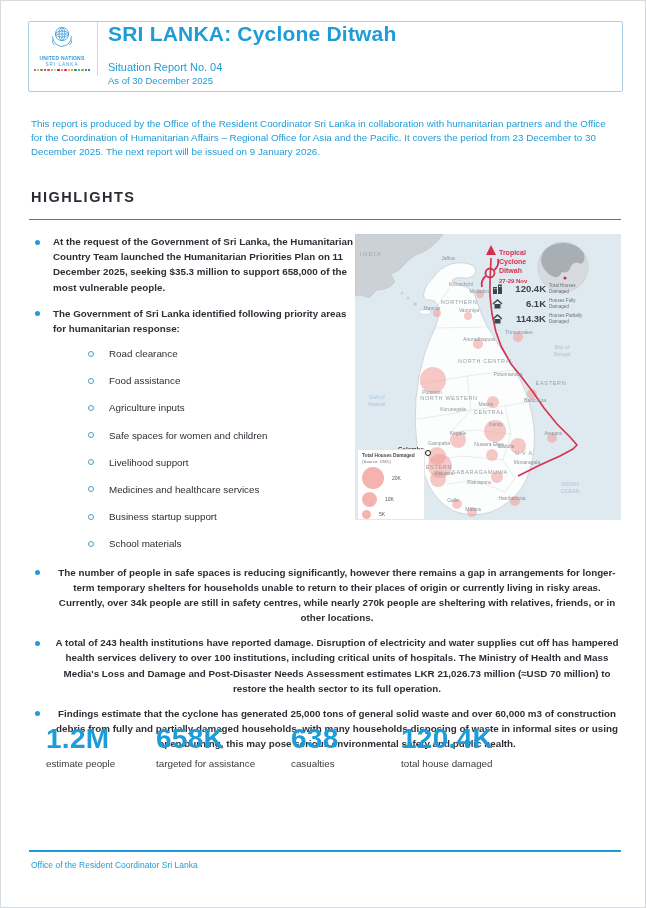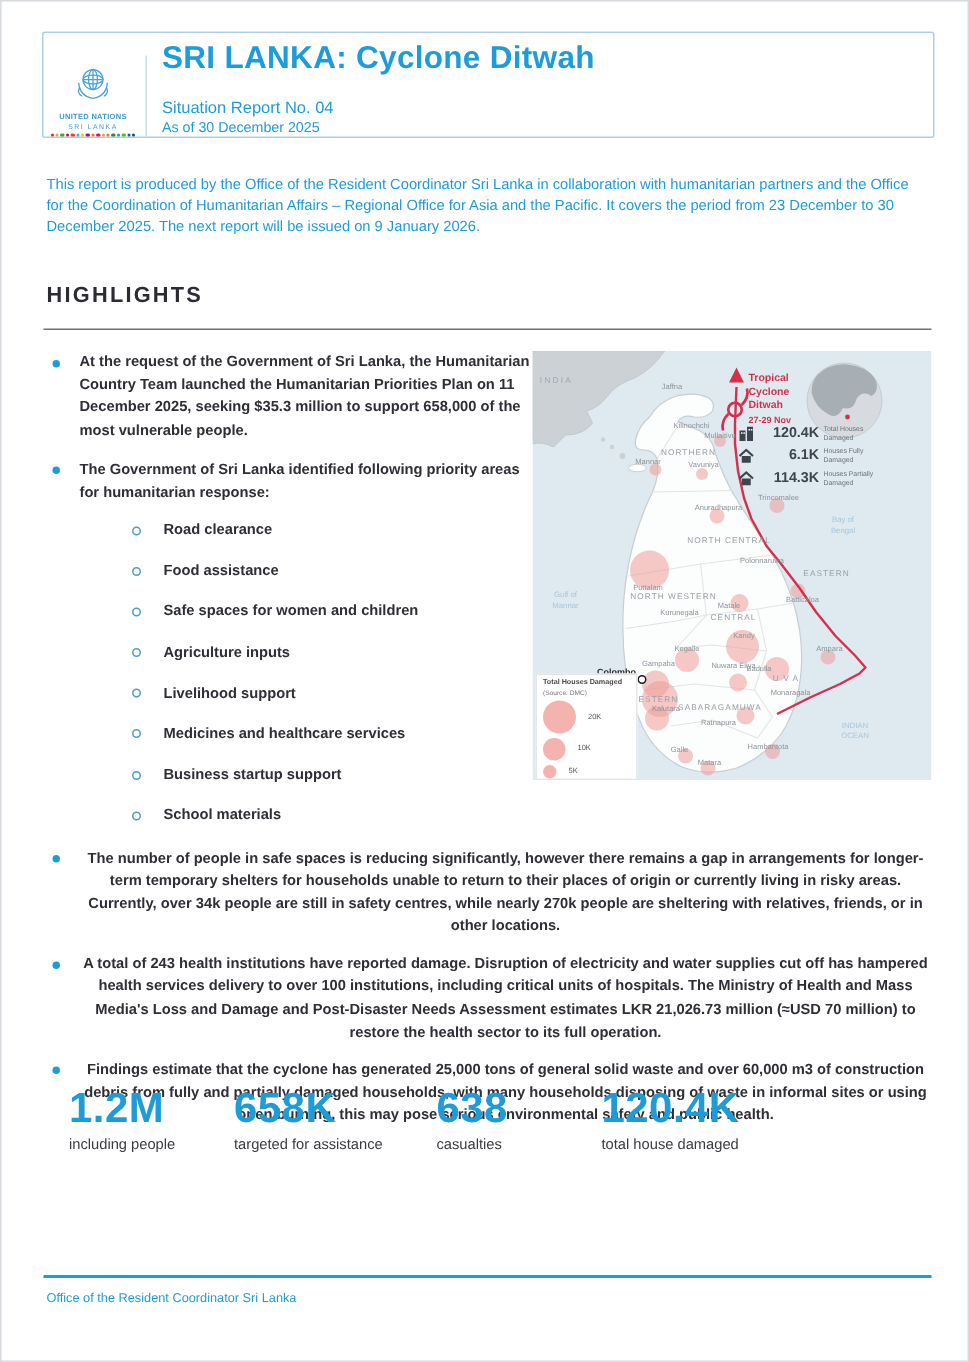--- a/index.html
+++ b/index.html
@@ -1,21 +1,21 @@
 <!DOCTYPE html>
 <html><head>
 <meta charset="utf-8">
 <style>
   html,body { margin:0; padding:0; background:#fff; }
   body { width:646px; height:908px; position:relative; font-family:"Liberation Sans",sans-serif; }
   .page { position:absolute; inset:0; background:#fff; border:1px solid #d6dbe0; box-sizing:border-box; }
 
   
   .header-box { position:absolute; left:27px; top:20px; width:593px; height:69px;
-    border:1px solid #abd0e6; border-radius:2px; display:flex; align-items:flex-end; background:#fff; }
+    border:1px solid #abd0e6; border-radius:2px; display:flex; align-items:flex-start; background:#fff; }
   .logo-block { width:66px; text-align:center; padding-top:1px; }
   .logo-org { font-size:5px; font-weight:bold; color:#3d9bd3; letter-spacing:0.2px; line-height:1.3; }
   .logo-country { font-size:4.6px; color:#3d9bd3; letter-spacing:1px; }
   .sdg-dots { display:flex; gap:1px; justify-content:center; margin-top:2px; }
   .sdg-dots span { width:2.4px; height:2.4px; border-radius:50%; display:block; }
   .header-divider { width:1px; height:54px; background:#c3dded; margin:0 10px 0 2px; }
   .title { font-size:21px; font-weight:bold; color:#1e9cd7; letter-spacing:0.2px; }
   .subtitle { font-size:11px; color:#1e9cd7; margin-top:15px; }
   .dateline { font-size:9.5px; color:#1e9cd7; margin-top:2px; }
 
@@ -31,21 +31,21 @@
   .content { position:absolute; left:30px; top:233px; width:590px; }
   .columns { display:flex; }
   .left-col { width:324px; }
 
   ul.bullets { list-style:none; margin:0; padding:0; }
   li.bullet { position:relative; padding-left:22px; font-size:9.8px; font-weight:bold;
     color:#2e2e36; line-height:1.55; margin-bottom:11px; }
   li.bullet::before { content:""; position:absolute; left:4px; top:5.5px; width:5px; height:5px;
     border-radius:50%; background:#1e9cd7; }
   ul.priorities { list-style:none; margin:2px 0 0 0; padding:0; }
-  li.priority { position:relative; padding-left:78px; font-size:9.8px; font-weight:bold;
+  li.priority { position:relative; padding-left:78px; font-size:9.8px; font-weight:normal;
     color:#2e2e36; line-height:1.5; margin-bottom:12.5px; }
   li.priority::before { content:""; position:absolute; left:57px; top:3.5px; width:4px; height:4px;
     border-radius:50%; border:1.2px solid #4d9fc7; background:transparent; }
   .full-bullets { margin-top:16px; }
   .full-bullets li.bullet { margin-bottom:10px;text-align:center; }
 
   
   .map-wrap { position:relative; width:266px; height:286px; overflow:hidden; }
   .map-svg { position:absolute; inset:0; }
   .damage-circle { fill:#ee9d99; fill-opacity:0.55; }
@@ -150,22 +150,22 @@
   <div class="content">
     <div class="columns">
       <div class="left-col">
         <ul class="bullets" id="bullets-top">
             <li class="bullet">At the request of the Government of Sri Lanka, the Humanitarian Country Team launched the Humanitarian Priorities Plan on 11 December 2025, seeking $35.3 million to support 658,000 of the most vulnerable people.</li>
             <li class="bullet">The Government of Sri Lanka identified following priority areas for humanitarian response:</li>
           </ul>
         <ul class="priorities" id="priorities">
             <li class="priority">Road clearance</li>
             <li class="priority">Food assistance</li>
+            <li class="priority">Agriculture inputs</li>
             <li class="priority">Safe spaces for women and children</li>
-            <li class="priority">Agriculture inputs</li>
             <li class="priority">Livelihood support</li>
             <li class="priority">Medicines and healthcare services</li>
             <li class="priority">Business startup support</li>
             <li class="priority">School materials</li>
           </ul>
       </div>
 
       <div class="map-wrap">
         <svg class="map-svg" width="266" height="286" viewBox="0 0 266 286">
           <rect x="0" y="0" width="266" height="286" fill="#dfe9f0"></rect>
@@ -338,21 +338,21 @@
     <ul class="bullets full-bullets" id="bullets-bottom">
         <li class="bullet">The number of people in safe spaces is reducing significantly, however there remains a gap in arrangements for longer-term temporary shelters for households unable to return to their places of origin or currently living in risky areas. Currently, over 34k people are still in safety centres, while nearly 270k people are sheltering with relatives, friends, or in other locations.</li>
         <li class="bullet">A total of 243 health institutions have reported damage. Disruption of electricity and water supplies cut off has hampered health services delivery to over 100 institutions, including critical units of hospitals. The Ministry of Health and Mass Media's Loss and Damage and Post-Disaster Needs Assessment estimates LKR 21,026.73 million (≈USD 70 million) to restore the health sector to its full operation.</li>
         <li class="bullet">Findings estimate that the cyclone has generated 25,000 tons of general solid waste and over 60,000 m3 of construction debris from fully and partially damaged households, with many households disposing of waste in informal sites or using open burning, this may pose serious environmental safety and public health.</li>
       </ul>
   </div>
 
   <div class="figures" id="figures">
       <div class="figure">
         <div class="fig-value">1.2M</div>
-        <div class="fig-label">including people</div>
+        <div class="fig-label">estimate people</div>
       </div>
       <div class="figure">
         <div class="fig-value">658K</div>
         <div class="fig-label">targeted for assistance</div>
       </div>
       <div class="figure">
         <div class="fig-value">638</div>
         <div class="fig-label">casualties</div>
       </div>
       <div class="figure">

